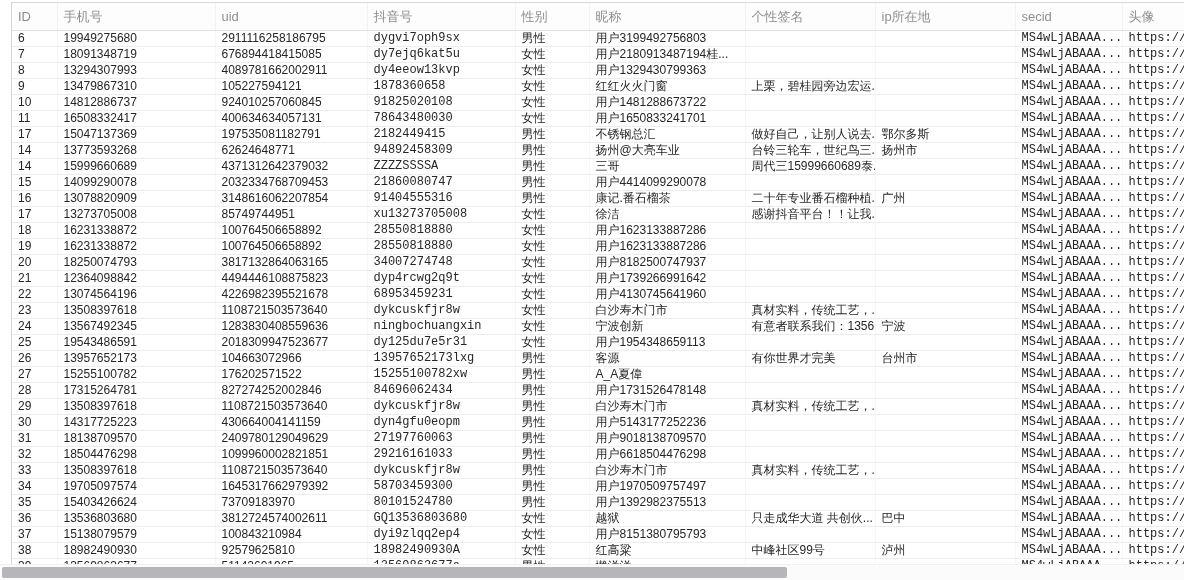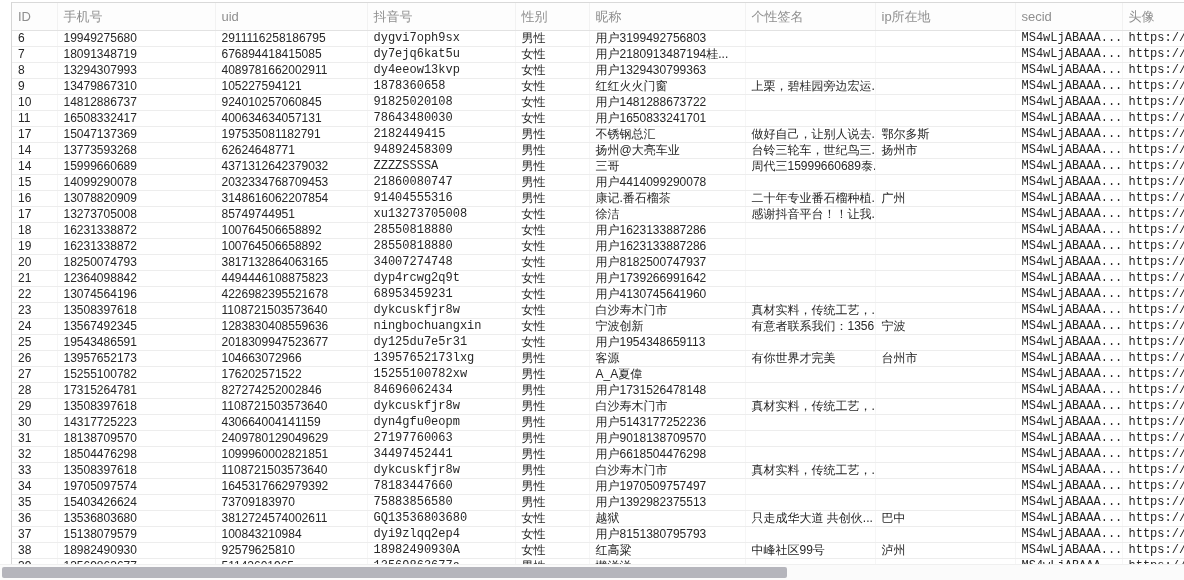--- a/index.html
+++ b/index.html
@@ -419,21 +419,21 @@
           <td class="col-nickname">用户9018138709570</td>
           <td class="col-signature"></td>
           <td class="col-ip"></td>
           <td class="col-secid">MS4wLjABAAA...</td>
           <td class="col-avatar">https://p1</td>
         </tr>
         <tr>
           <td class="col-id">32</td>
           <td class="col-phone">18504476298</td>
           <td class="col-uid">1099960002821851</td>
-          <td class="col-douyin">34497452441</td>
+          <td class="col-douyin">29216161033</td>
           <td class="col-gender">男性</td>
           <td class="col-nickname">用户6618504476298</td>
           <td class="col-signature"></td>
           <td class="col-ip"></td>
           <td class="col-secid">MS4wLjABAAA...</td>
           <td class="col-avatar">https://p2</td>
         </tr>
         <tr>
           <td class="col-id">33</td>
           <td class="col-phone">13508397618</td>
@@ -443,33 +443,33 @@
           <td class="col-nickname">白沙寿木门市</td>
           <td class="col-signature">真材实料，传统工艺，...</td>
           <td class="col-ip"></td>
           <td class="col-secid">MS4wLjABAAA...</td>
           <td class="col-avatar">https://p6</td>
         </tr>
         <tr>
           <td class="col-id">34</td>
           <td class="col-phone">19705097574</td>
           <td class="col-uid">1645317662979392</td>
-          <td class="col-douyin">78183447660</td>
+          <td class="col-douyin">58703459300</td>
           <td class="col-gender">男性</td>
           <td class="col-nickname">用户1970509757497</td>
           <td class="col-signature"></td>
           <td class="col-ip"></td>
           <td class="col-secid">MS4wLjABAAA...</td>
           <td class="col-avatar">https://p6</td>
         </tr>
         <tr>
           <td class="col-id">35</td>
           <td class="col-phone">15403426624</td>
           <td class="col-uid">73709183970</td>
-          <td class="col-douyin">75883856580</td>
+          <td class="col-douyin">80101524780</td>
           <td class="col-gender">男性</td>
           <td class="col-nickname">用户1392982375513</td>
           <td class="col-signature"></td>
           <td class="col-ip"></td>
           <td class="col-secid">MS4wLjABAAA...</td>
           <td class="col-avatar">https://p1</td>
         </tr>
         <tr>
           <td class="col-id">36</td>
           <td class="col-phone">13536803680</td>

